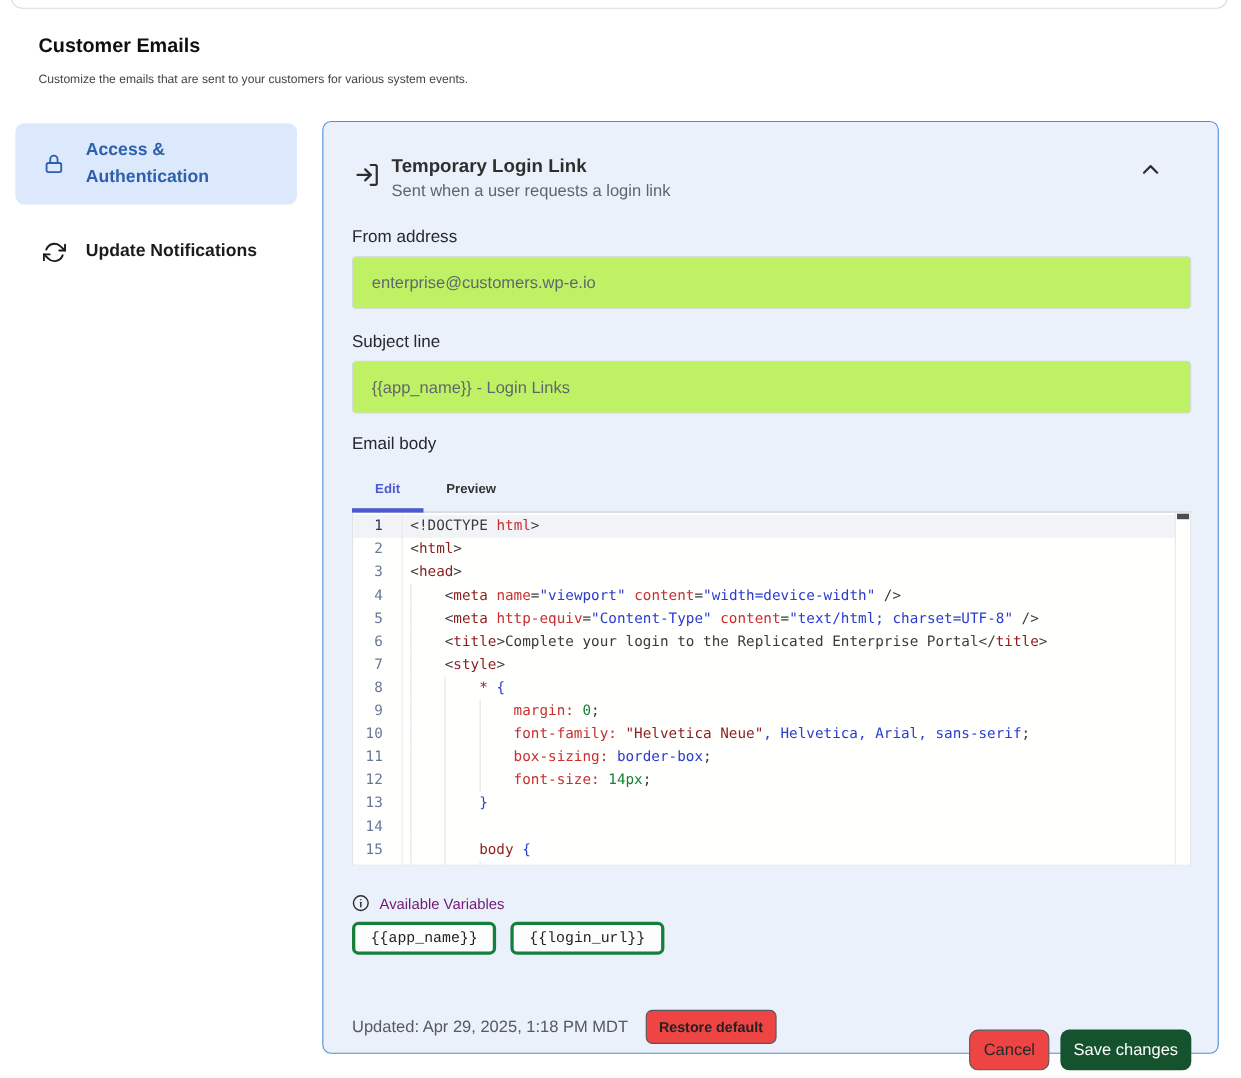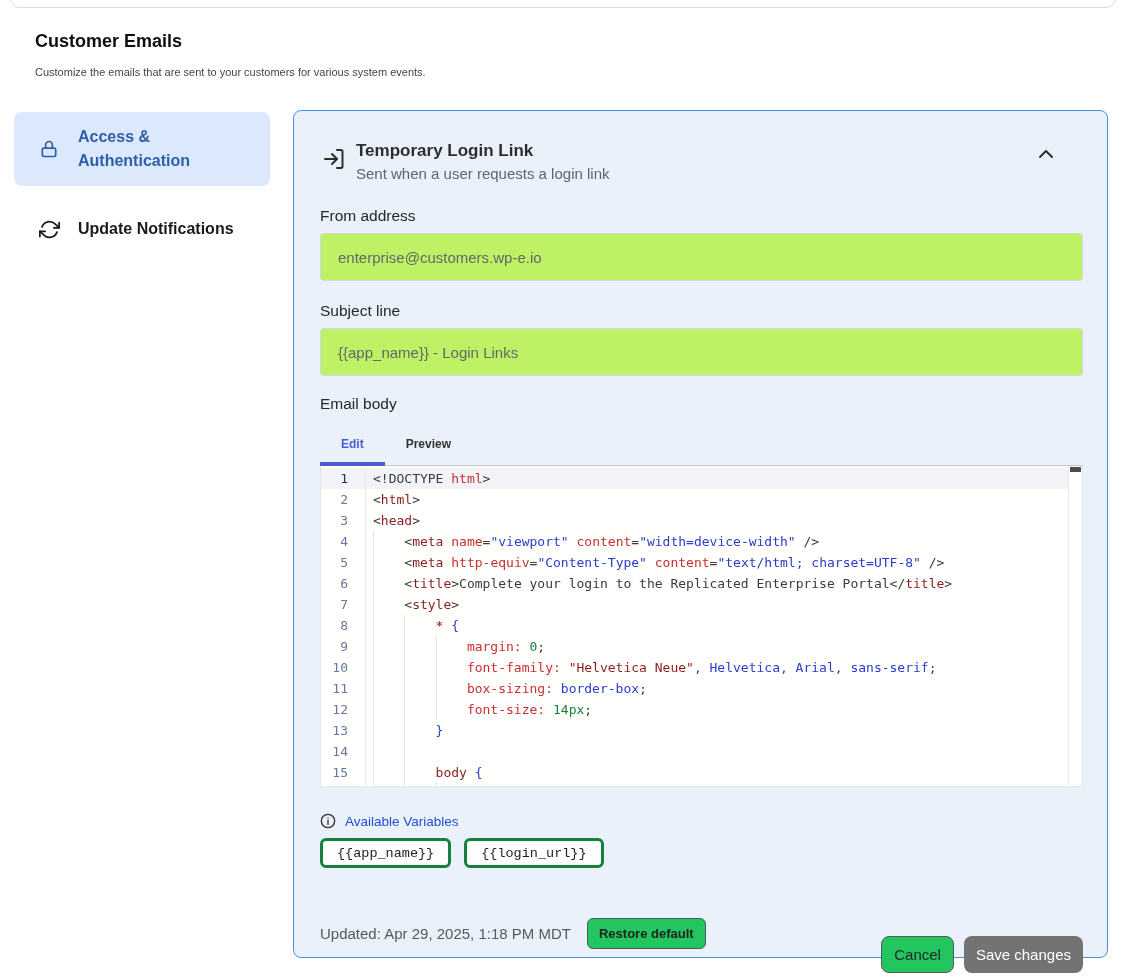--- a/index.html
+++ b/index.html
@@ -53,33 +53,33 @@
   .cm-row.hl .cm-gut { color:#24365e; }
   .cm-code { flex:1; white-space:pre; padding-left:7px; color:#3b3b3b; }
   .cm-ind { display:inline-block; width:4ch; height:21px; border-left:1px solid #e4e4e4; vertical-align:top; }
   .tk-pl { color:#3b3b3b; } .tk-tg { color:#8b1d1d; } .tk-at { color:#c82f2f; }
   .tk-st { color:#2a3cd0; } .tk-cs { color:#8b1d1d; } .tk-nu { color:#188038; }
   .v-scrollbar { position:absolute; top:0; right:0; bottom:0; width:14px; border-left:1px solid #e7e9ec; background:#fffffd; z-index:2; }
   .v-thumb { position:absolute; top:1px; left:1px; right:1px; height:5px; background:#4a4d52; cursor:grab; }
 
   .vars-head { display:flex; align-items:center; margin-top:26px; }
   .vars-head .i-icon { width:16px; height:16px; margin-right:9px; flex:none; }
-  .vars-label { font-size:13.5px; color:#1d4ed8; }
+  .vars-label { font-size:13.5px; color:#701a75; }
   .chips { display:flex; gap:13px; margin-top:9px; }
   .chip { height:30px; display:flex; align-items:center; padding:0 14px; background:#fdfdfe;
     border:3px solid #15803d; border-radius:6px; font-family:Liberation Mono, monospace; font-size:13.5px; color:#1f1f1f; cursor:pointer; }
 
   .panel-footer { display:flex; align-items:center; margin-top:26px; }
   .updated { font-size:15px; color:#55595e; }
-  .btn { font-family:"Liberation Sans", sans-serif; cursor:pointer; background:#22c55e; }
+  .btn { font-family:"Liberation Sans", sans-serif; cursor:pointer; background:#ef4444; }
   .btn-restore { margin-left:16px; height:31px; padding:0 11px; font-size:13px; font-weight:bold; color:#222;
     border:1px solid #54575c; border-radius:6px; }
   .footer-right { margin-left:auto; display:flex; gap:10px;margin-top:42px; }
   .btn-cancel { height:37px; padding:0 12px; font-size:15px; color:#26282b; border:1px solid #54575c; border-radius:8px; }
-  .btn-save { height:37px; padding:0 12px; font-size:15px; color:#ffffff; background:#737373; border:none; border-radius:8px; }
+  .btn-save { height:37px; padding:0 12px; font-size:15px; color:#ffffff; background:#14532d; border:none; border-radius:8px; }
 
   svg { display:block; }
 </style>
 </head>
 <body>
 
 <div class="stage">
 
   <div class="top-card-edge"></div>
 

